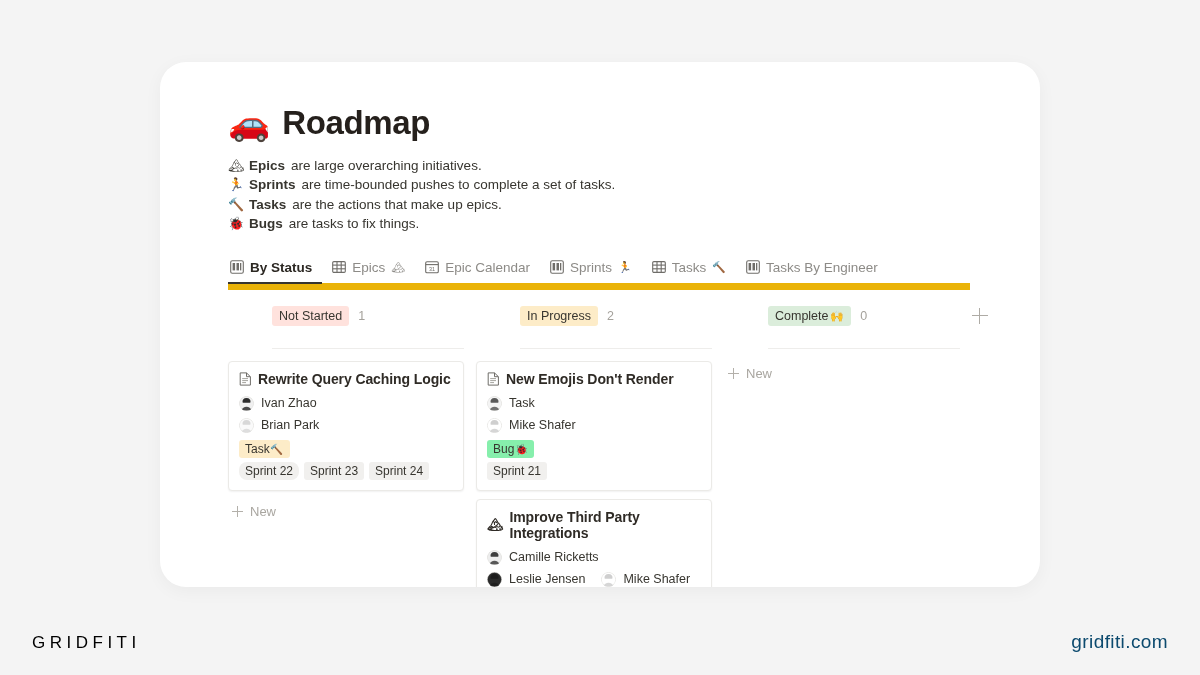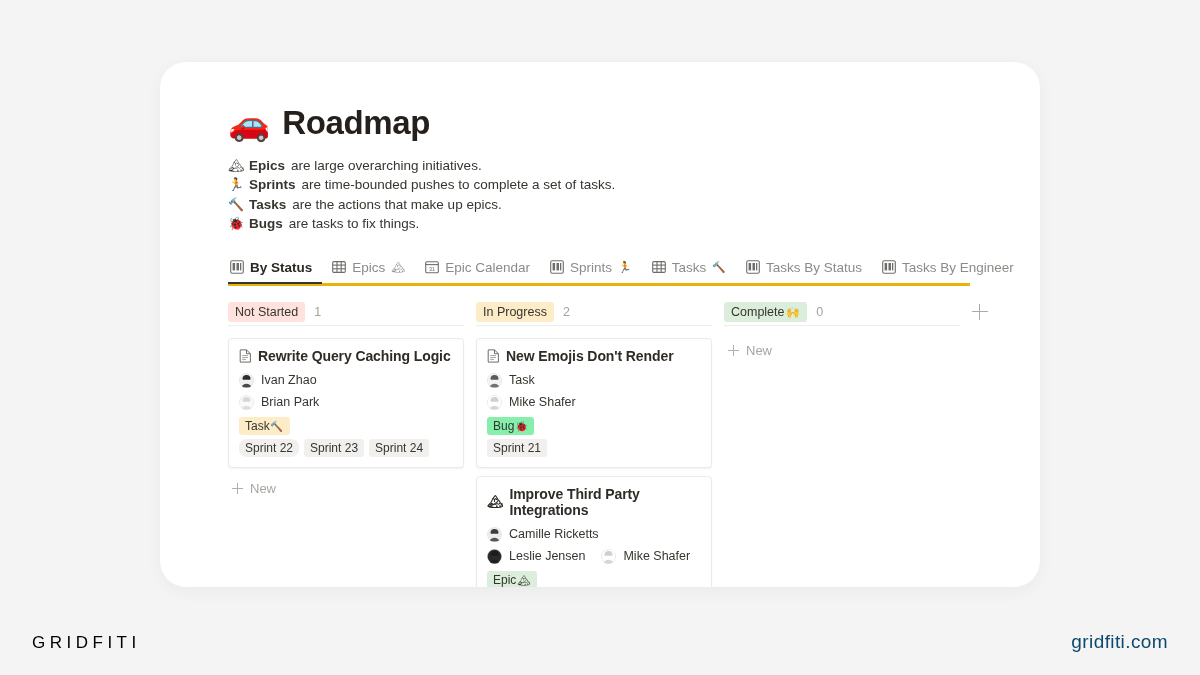--- a/index.html
+++ b/index.html
@@ -94,21 +94,21 @@
   }
   .legend-line b {
     font-weight: bold;
   }
 
   
   .tabbar {
     display: flex;
     align-items: flex-end;
     gap: 0;
-    border-bottom: 3px solid #eab308;
+    border-bottom: 7px solid #eab308;
     margin-right: 28px;
     margin-bottom: 16px;
   }
   .tab {
     display: flex;
     align-items: center;
     gap: 6px;
     padding: 4px 10px 8px 10px;
     font-size: 13.5px;
     color: #8d8b87;
@@ -141,23 +141,24 @@
   }
   .col {
     width: 236px;
     flex: 0 0 236px;
     margin-right: 12px;
   }
   .col-head {
     display: flex;
     align-items: center;
     gap: 9px;
-    padding-bottom: 3px;
+    padding-bottom: 22px;
     border-bottom: 1px solid #eeedeb;
     margin-bottom: 12px;
+    margin-left: 44px;
   }
   .chip {
     display: inline-flex;
     align-items: center;
     gap: 2px;
     font-size: 12.5px;
     padding: 2px 7px;
     border-radius: 3px;
     color: #37352f;
     line-height: 16px;
@@ -362,31 +363,20 @@
         </div>
         <div class="tab">
           <span class="ticon">
             <svg width="14" height="14" viewBox="0 0 14 14">
               <rect x="0.7" y="0.7" width="12.6" height="12.6" rx="1.6" fill="none" stroke="#6f6d69" stroke-width="1.1"></rect>
               <rect x="2.6" y="3" width="2.5" height="7.4" fill="#6f6d69"></rect>
               <rect x="6.5" y="3" width="2.5" height="7.4" fill="#6f6d69"></rect>
               <rect x="10" y="3" width="1.3" height="7.4" fill="#6f6d69"></rect>
             </svg>
           </span>
-          <span>Tasks By Status</span>
-        </div>
-        <div class="tab">
-          <span class="ticon">
-            <svg width="14" height="14" viewBox="0 0 14 14">
-              <rect x="0.7" y="0.7" width="12.6" height="12.6" rx="1.6" fill="none" stroke="#6f6d69" stroke-width="1.1"></rect>
-              <rect x="2.6" y="3" width="2.5" height="7.4" fill="#6f6d69"></rect>
-              <rect x="6.5" y="3" width="2.5" height="7.4" fill="#6f6d69"></rect>
-              <rect x="10" y="3" width="1.3" height="7.4" fill="#6f6d69"></rect>
-            </svg>
-          </span>
           <span>Tasks By Engineer</span>
         </div>
       </div>
 
     <div class="board" id="board">
       <div class="col">
           <div class="col-head">
             <span class="chip" style="background: rgb(255, 226, 221);">
               <span>Not Started</span>
             </span>

